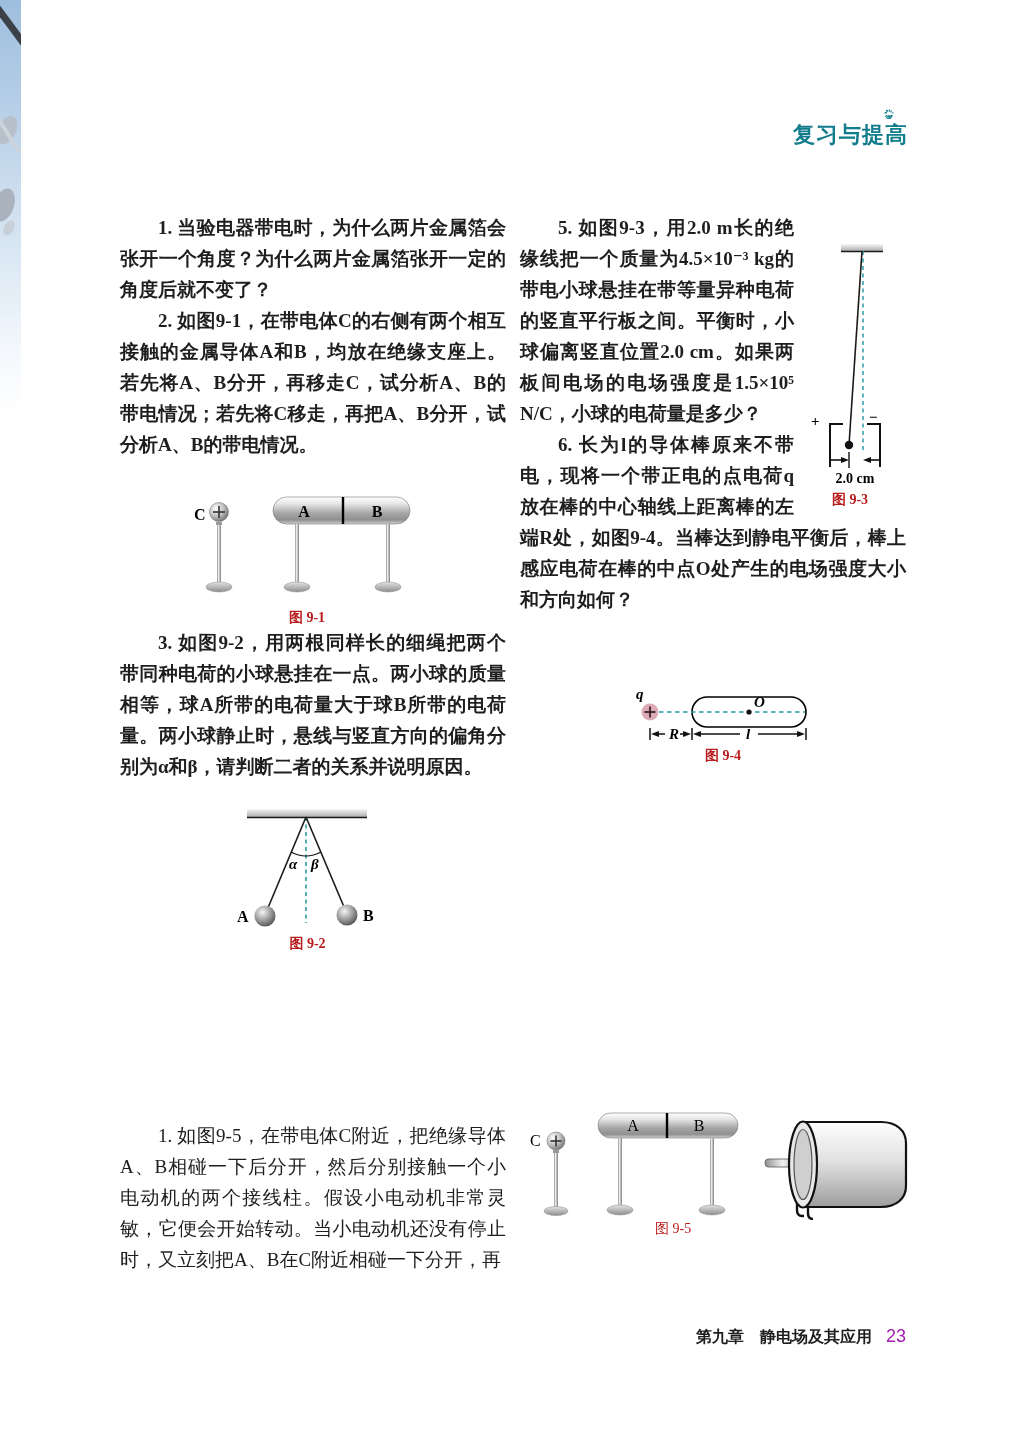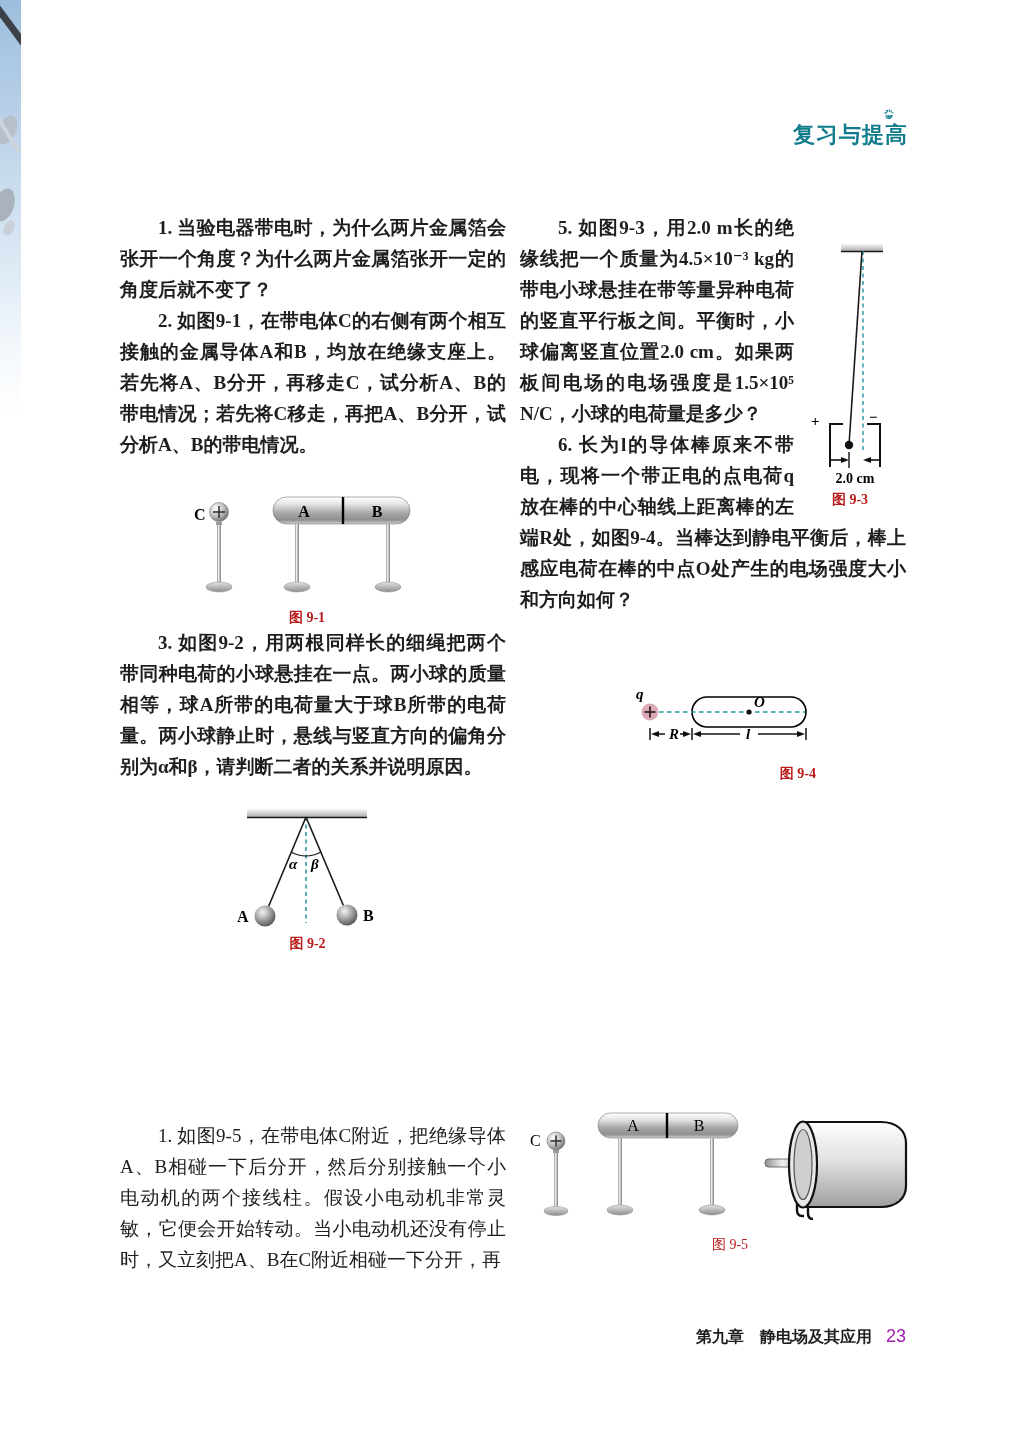--- a/index.html
+++ b/index.html
@@ -39,25 +39,25 @@
 
   .fig91 svg{margin-left:72px;margin-top:29px;}
   .cap91{margin-left:72px;width:230px;text-align:center;margin-top:14px;}
   .fig92 svg{margin-left:115px;margin-top:19px;}
   .cap92{margin-left:115px;width:145px;text-align:center;margin-top:6px;}
 
   .fig93-float{float:right;width:112px;height:301px;padding-top:17px;box-sizing:border-box;}
   .cap93{width:112px;text-align:center;margin-top:4px;}
 
   .fig94 svg{margin-left:110px;margin-top:70px;}
-  .cap94{margin-left:110px;width:186px;text-align:right;margin-top:18px;}
+  .cap94{margin-left:110px;width:186px;text-align:center;}
 
   .b-col{position:absolute;left:120px;top:1120px;width:386px;}
   .fig95{position:absolute;left:525px;top:1098px;width:390px;}
-  .cap95{margin-left:130px;width:150px;text-align:center;margin-top:16px;}
+  .cap95{margin-left:130px;width:150px;text-align:left;}
 
   .footer{position:absolute;left:420px;top:1326px;width:486px;text-align:right;}
   .footer .chapter{font-size:16px;font-weight:600;color:#1e1e1e;font-family:Liberation Serif, serif;}
   .footer .pagenum{font-size:18px;color:#a21caf;margin-left:14px;font-family:"Liberation Sans",sans-serif;}
 
   svg text{font-family:"Liberation Serif","DejaVu Serif",serif;}
   .it{font-style:italic;}
 </style>
 </head>
 <body>

